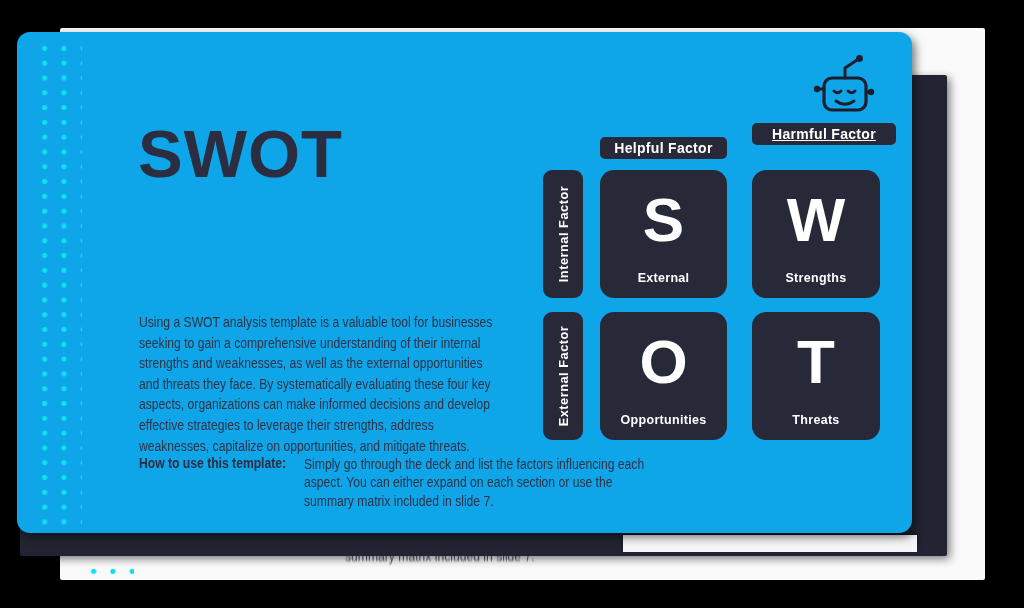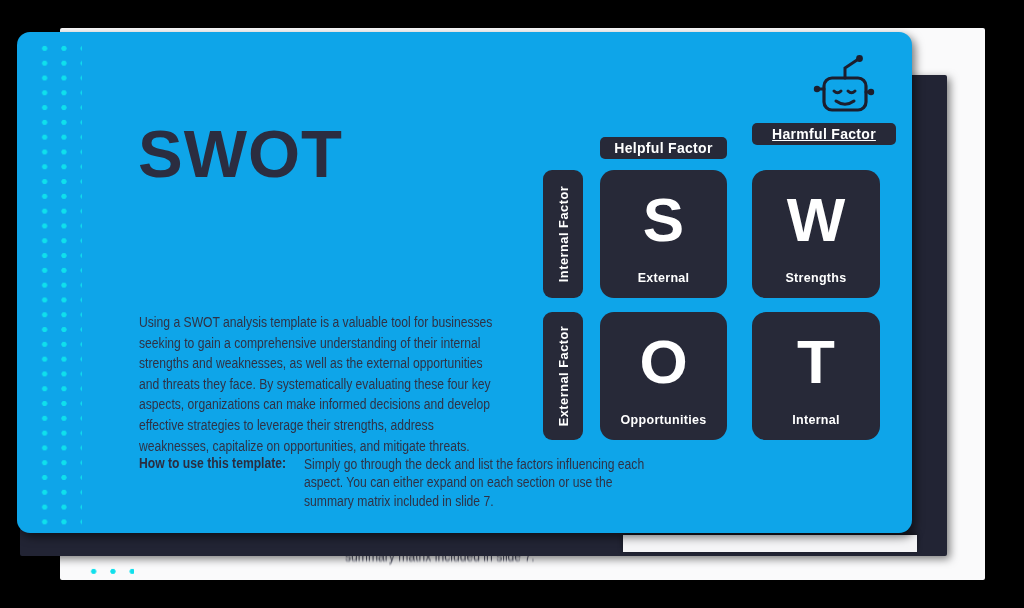--- a/index.html
+++ b/index.html
@@ -161,17 +161,17 @@
     <div class="mx-cell" style="left:735px;top:138px;width:128px;">
       <div class="letter">W</div>
       <div class="label">Strengths</div>
     </div>
     <div class="mx-cell" style="left:583px;top:280px;">
       <div class="letter">O</div>
       <div class="label">Opportunities</div>
     </div>
     <div class="mx-cell" style="left:735px;top:280px;width:128px;">
       <div class="letter">T</div>
-      <div class="label">Internal</div>
+      <div class="label">Threats</div>
     </div>
 
   </div>
 </div>
 
 </body></html>

